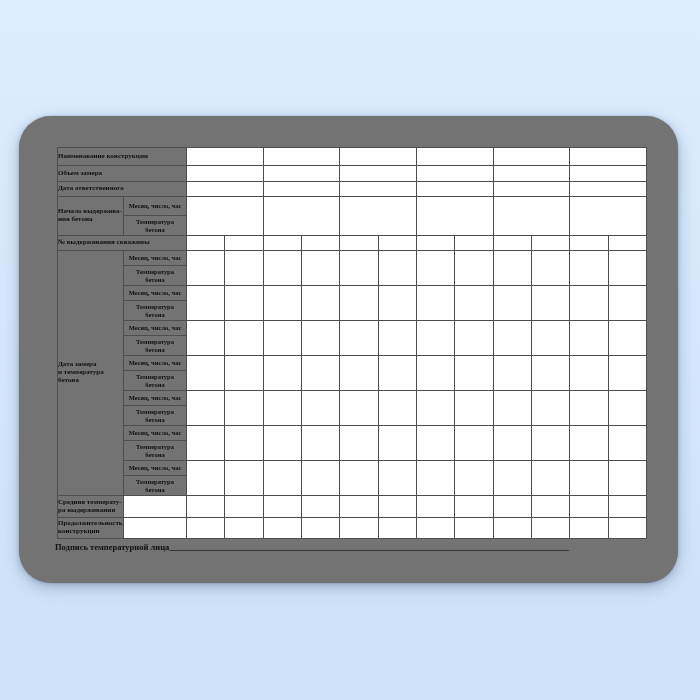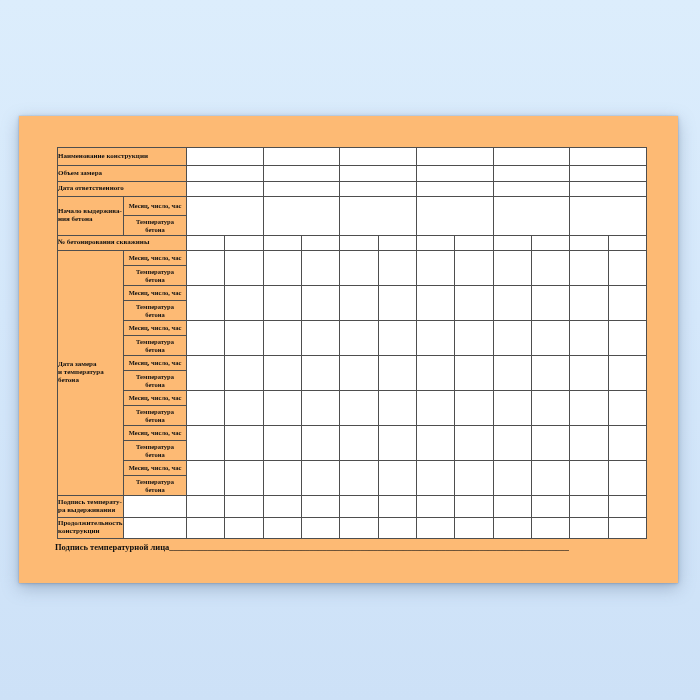--- a/index.html
+++ b/index.html
@@ -3,22 +3,23 @@
 <meta charset="utf-8">
 <style>
   html,body{margin:0;padding:0;}
   body{
     width:700px;height:700px;position:relative;overflow:hidden;
     background:linear-gradient(180deg,#dcedfc 0%,#d5e8fb 45%,#cde1f7 100%);
     font-family:"Liberation Serif","DejaVu Serif",serif;
   }
   .page{
     position:absolute;left:19px;top:116px;width:659px;height:467px;
-    background:#fdba74;
+    background:#737373;
     box-shadow:0 0 1px rgba(40,60,90,.35), 0 5px 16px rgba(90,110,140,.40), 0 1px 4px rgba(90,110,140,.35);
+    border-radius:32px;
   }
   table.form{
     position:absolute;left:38px;top:31px;
     width:589px;table-layout:fixed;border-collapse:collapse;
   }
   table.form td{
     border:1px solid #4e4e4e;vertical-align:middle;overflow:hidden;
     color:#101010;font-weight:bold;padding:0;
   }
   td.lbl{font-size:7px;line-height:1.12;text-align:left;padding:1px 2px;white-space:pre-line;}
@@ -93,21 +94,21 @@
           <td class="c" colspan="2" rowspan="2"></td>
           <td class="c" colspan="2" rowspan="2"></td>
           <td class="c" colspan="2" rowspan="2"></td>
     </tr>
     <tr style="height:20px">
       <td class="ctr">Температура
 бетона</td>
     </tr>
 
     <tr style="height:15px">
-      <td class="lbl" colspan="2">№ бетонирования скважины</td>
+      <td class="lbl" colspan="2">№ выдерживания скважины</td>
       <td class="c"></td>
           <td class="c"></td>
           <td class="c"></td>
           <td class="c"></td>
           <td class="c"></td>
           <td class="c"></td>
           <td class="c"></td>
           <td class="c"></td>
           <td class="c"></td>
           <td class="c"></td>
@@ -252,21 +253,21 @@
           <td class="c" rowspan="2"></td>
           <td class="c" rowspan="2"></td>
           <td class="c" rowspan="2"></td>
     </tr>
     <tr style="height:20px">
       <td class="ctr">Температура
 бетона</td>
     </tr>
 
     <tr style="height:22px">
-      <td class="lbl">Подпись температу-
+      <td class="lbl">Средняя температу-
 ра выдерживания</td>
       <td class="c"></td>
       <td class="c"></td>
           <td class="c"></td>
           <td class="c"></td>
           <td class="c"></td>
           <td class="c"></td>
           <td class="c"></td>
           <td class="c"></td>
           <td class="c"></td>

